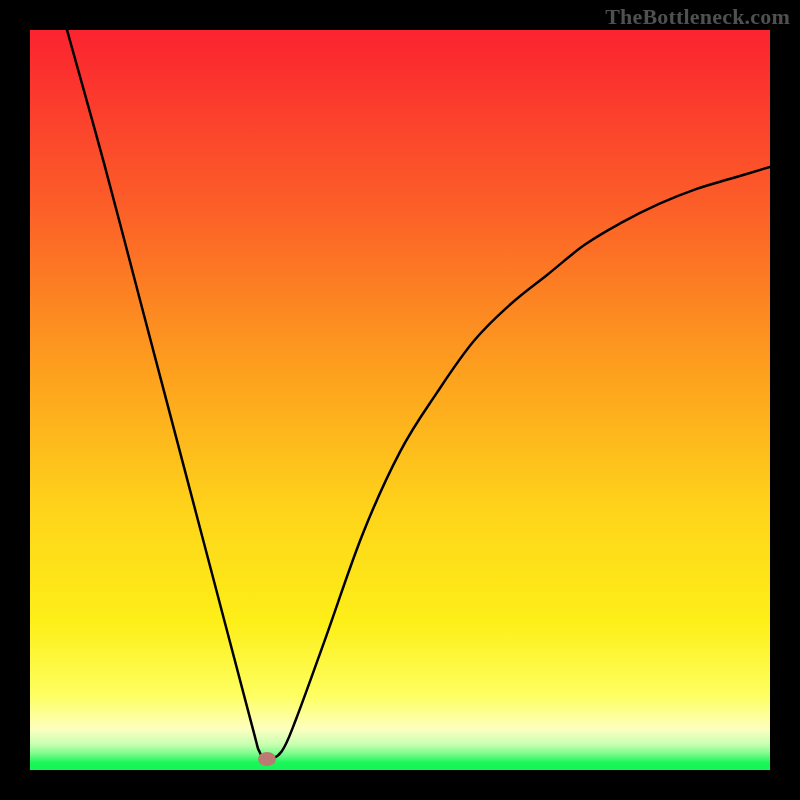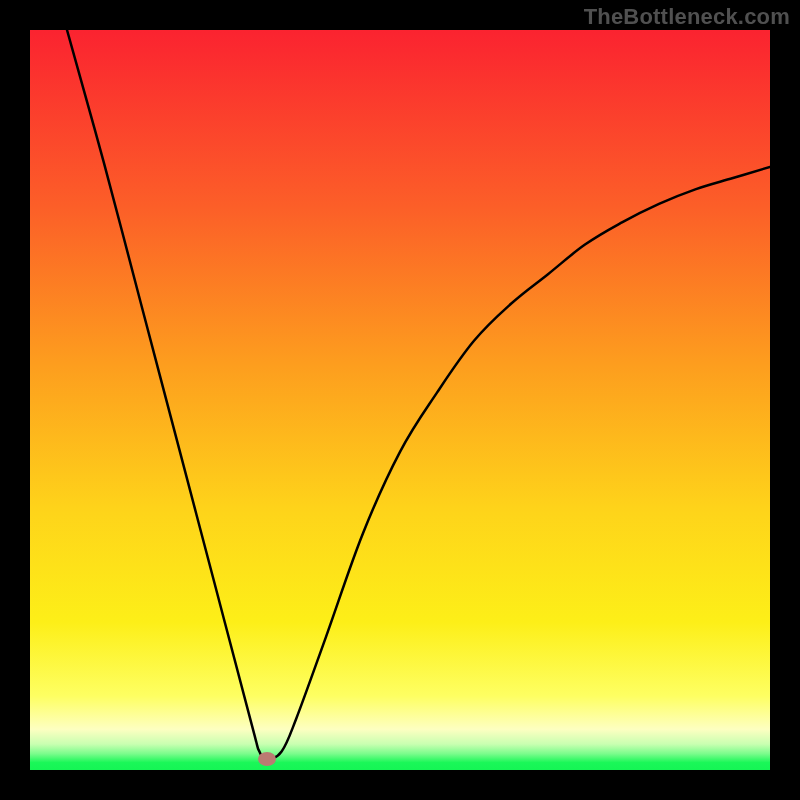--- a/index.html
+++ b/index.html
@@ -19,20 +19,21 @@
   }
   .watermark {
     position: absolute;
     top: 4px;
     right: 10px;
     color: #505050;
     font-size: 22px;
     font-weight: 600;
     letter-spacing: 0.2px;
     z-index: 10;
+    font-family: Liberation Serif, serif;
   }
   .plot-area {
     position: absolute;
     left: 30px;
     top: 30px;
     width: 740px;
     height: 740px;
     overflow: hidden;
   }
   svg.bg {

